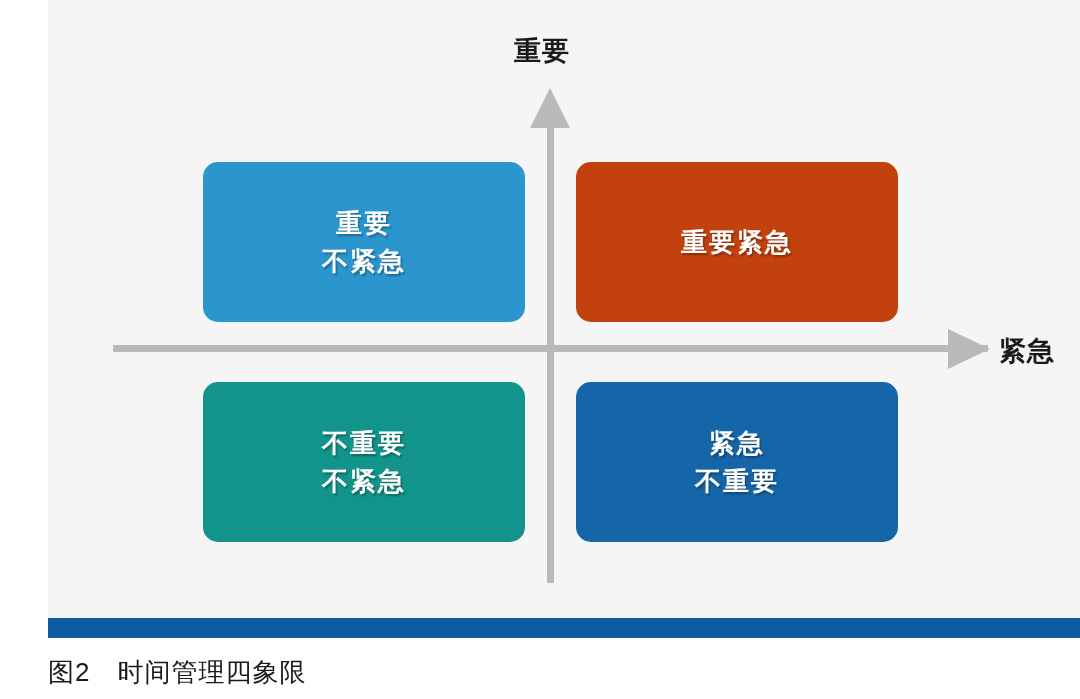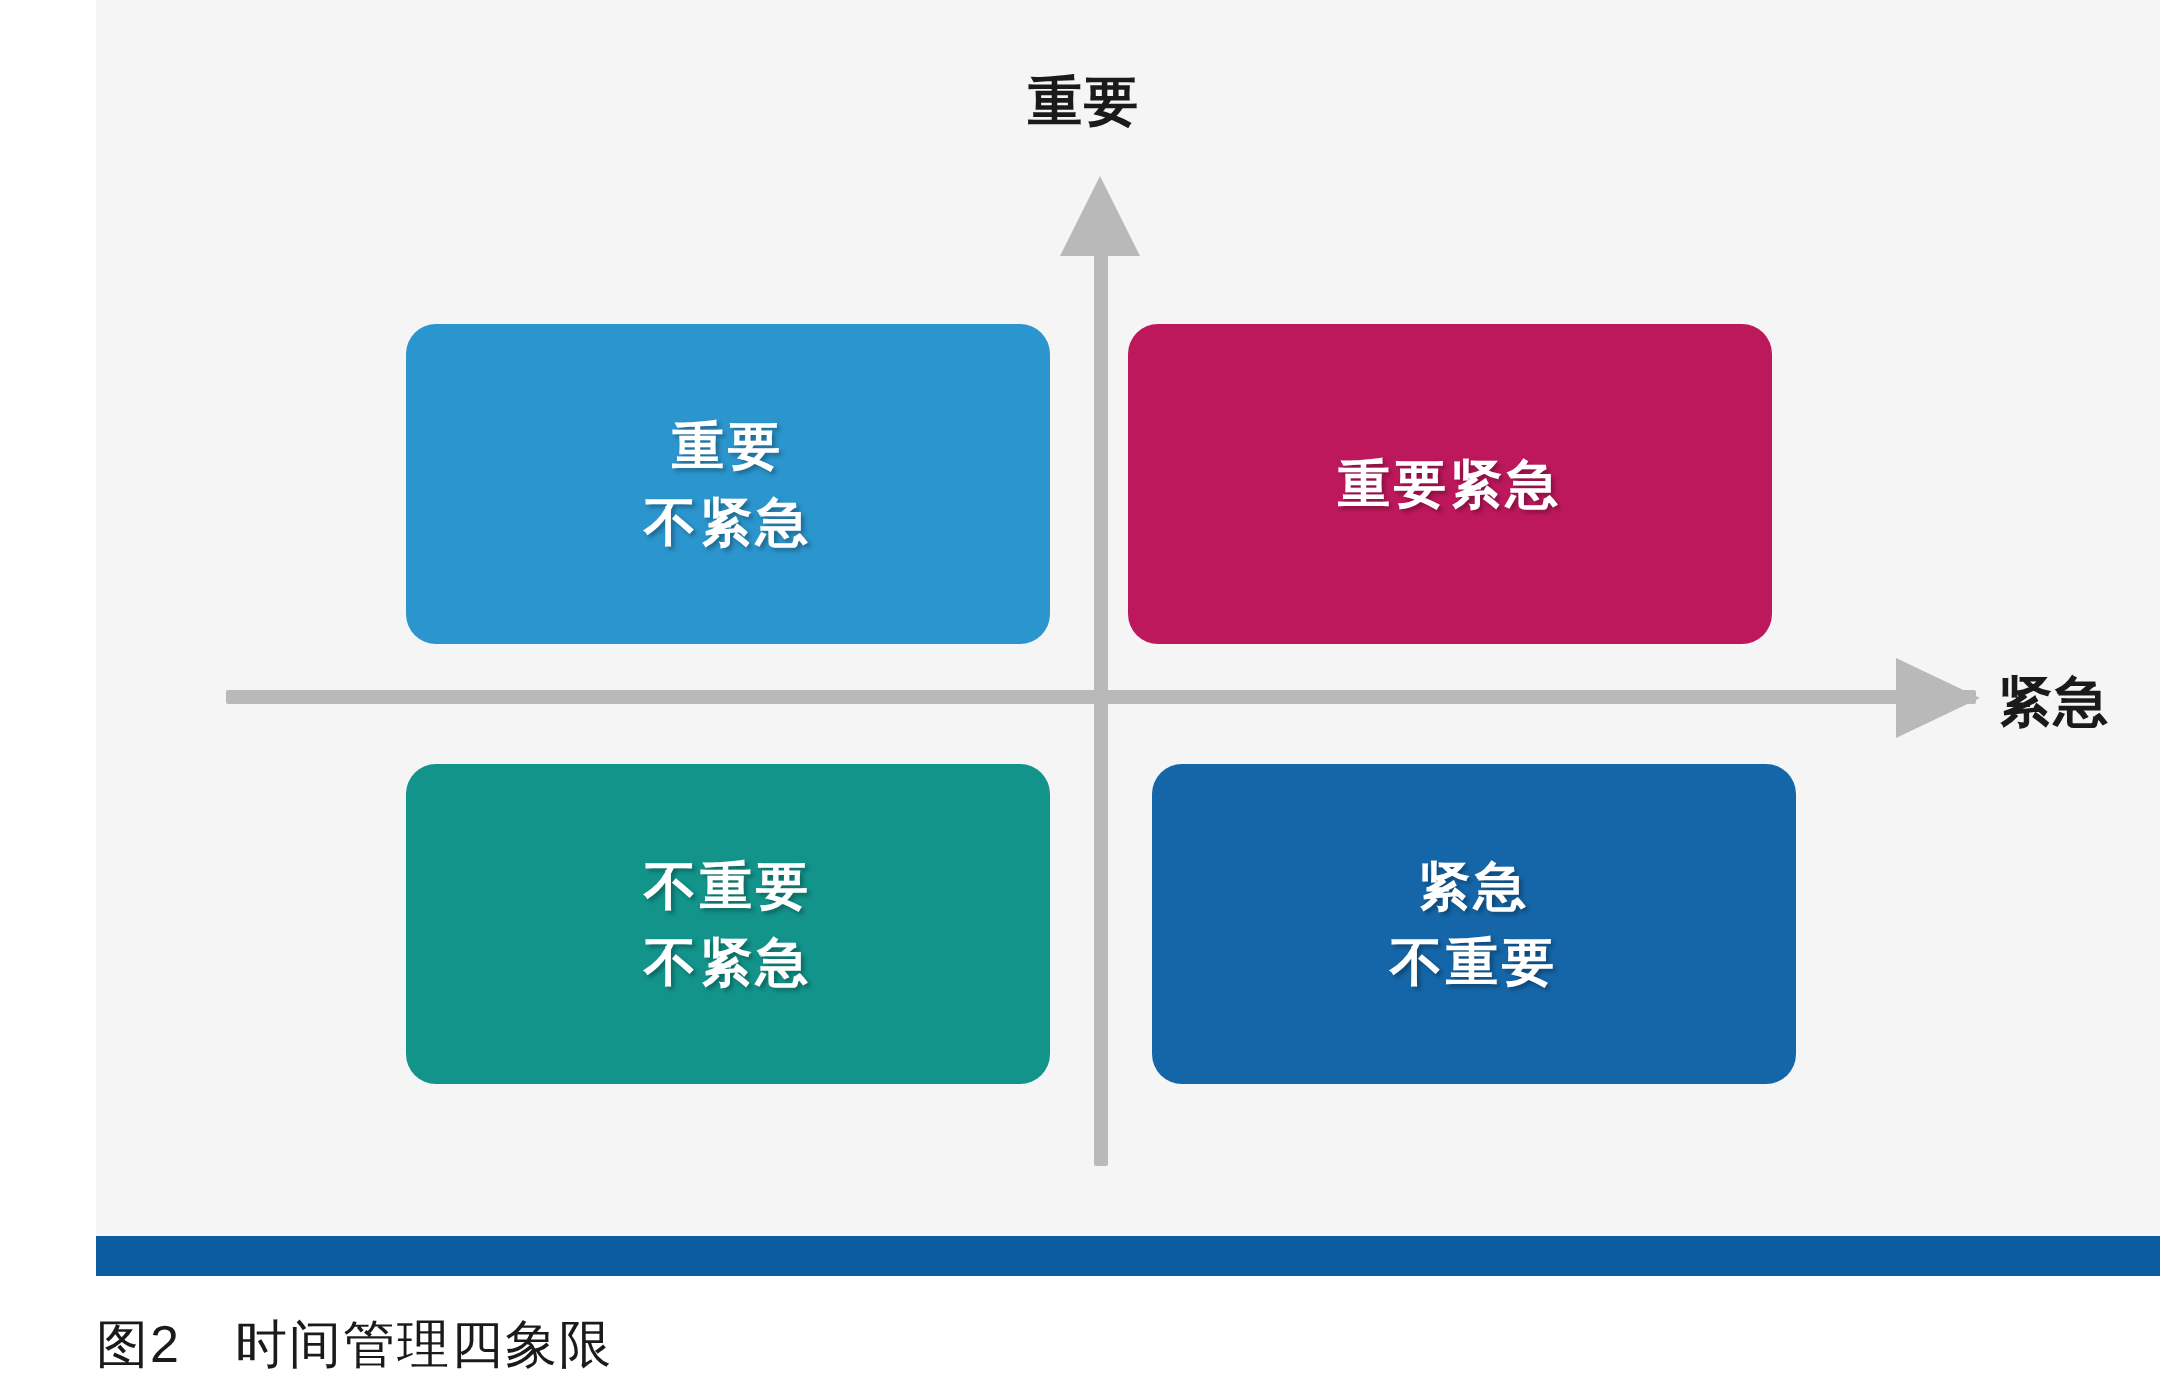--- a/index.html
+++ b/index.html
@@ -115,21 +115,21 @@
     top: 6px;
     width: 322px;
     height: 160px;
     border-radius: 15px;
     background: inherit;
     filter: brightness(0.70);
     z-index: -1;
   }
 
   .quad-tl { left: 155px; top: 162px; background: #2b95ce; }
-  .quad-tr { left: 516px; top: 162px; background: #be185d; }
+  .quad-tr { left: 528px; top: 162px; background: #c2410c; }
   .quad-bl { left: 155px; top: 382px; background: #12948b; }
   .quad-br { left: 528px; top: 382px; background: #1566a8; }
 
   .quad-line {
     display: block;
   }
 
   
   .blue-bar {
     position: absolute;

